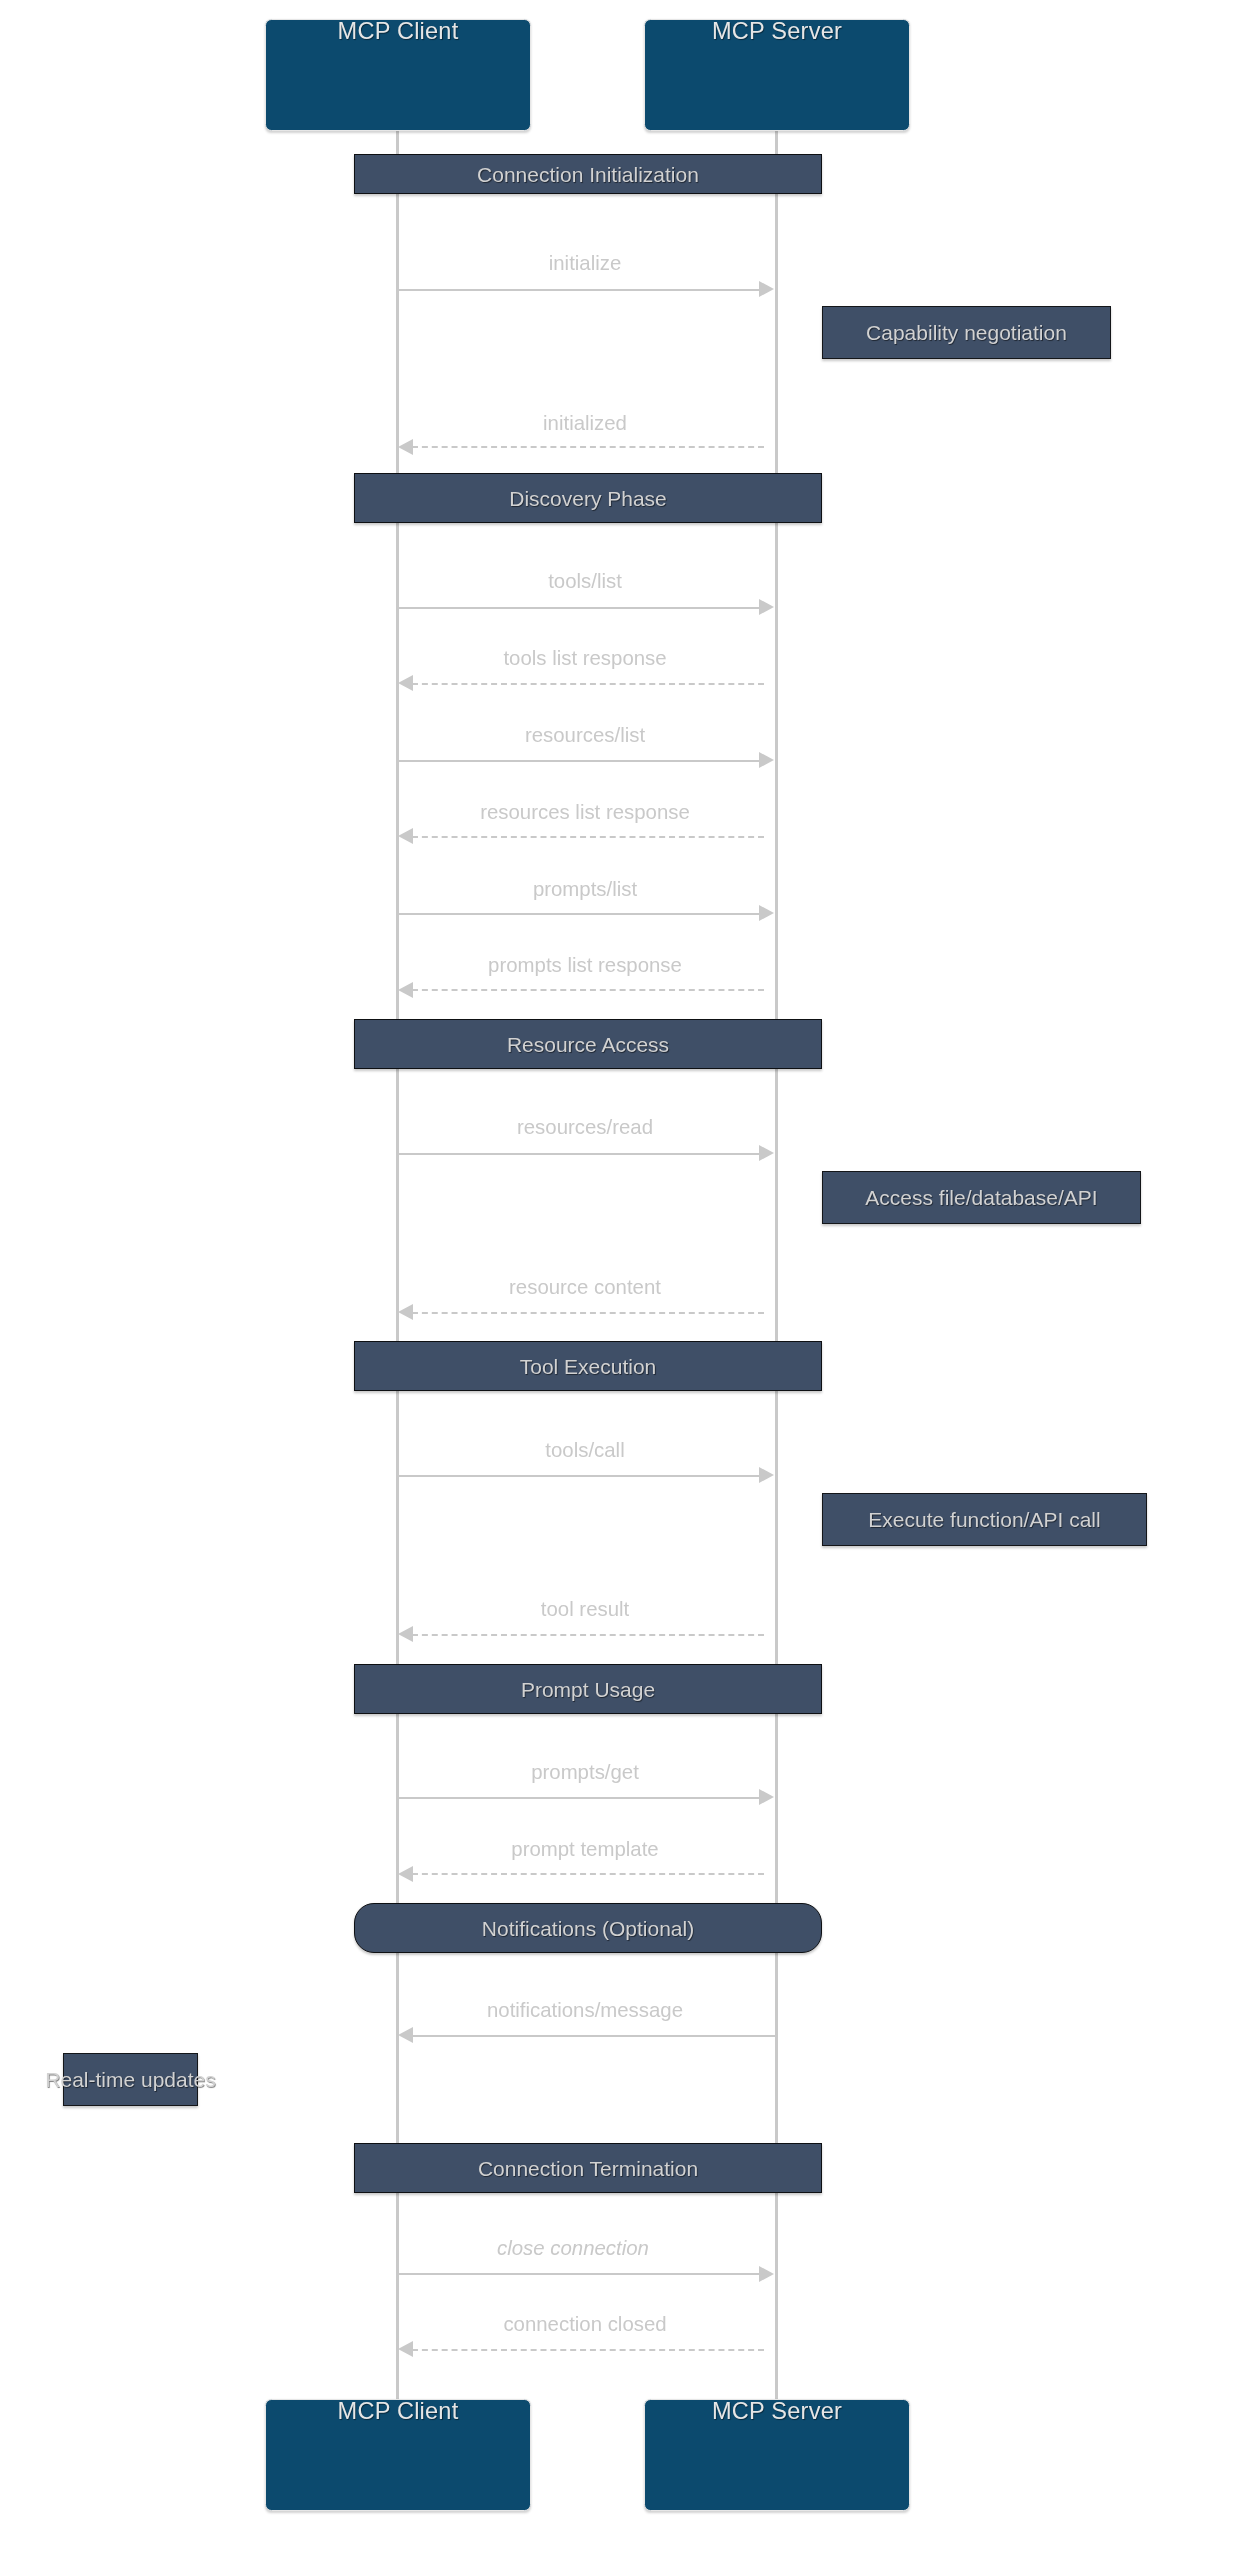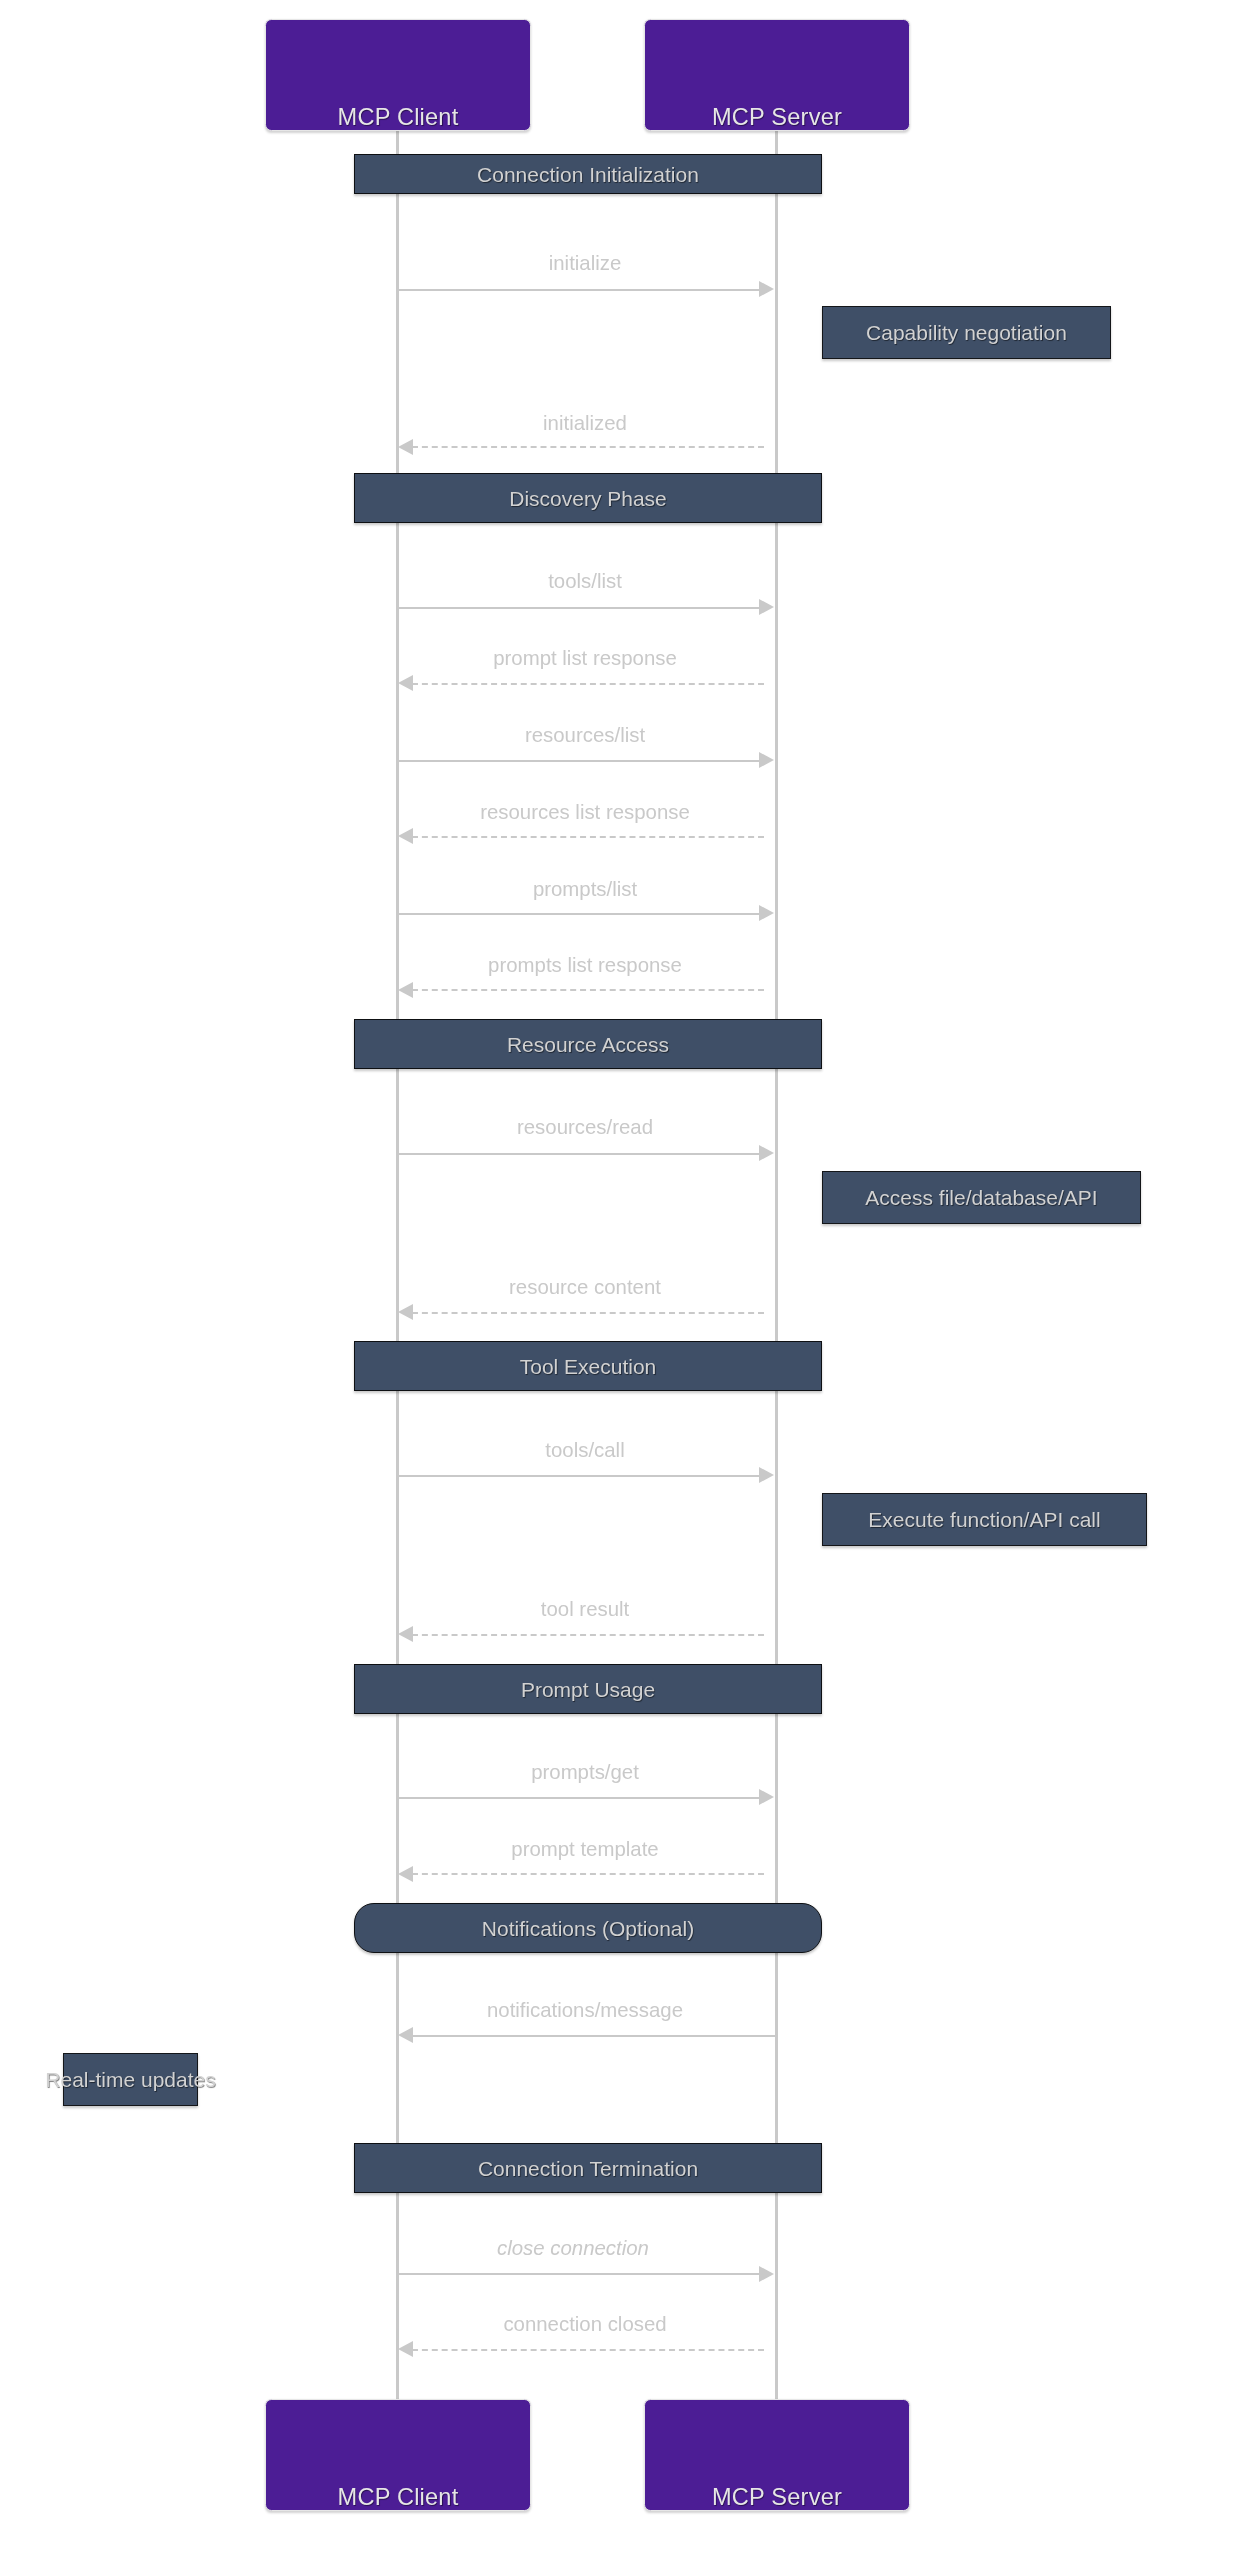--- a/index.html
+++ b/index.html
@@ -22,26 +22,26 @@
   
   .lifeline {
     position: absolute;
     width: 3.1px;
     background: #c9c9c9;
   }
 
   
   .actor {
     position: absolute;
-    background: #4c1d95;
+    background: #0c4a6e;
     border: 1.6px solid #e6e6e6;
     border-radius: 6.3px;
     box-sizing: border-box;
     display: flex;
-    align-items: flex-end;
+    align-items: flex-start;
     justify-content: center;
     box-shadow: 0 1.6px 2.4px rgba(0,0,0,0.18);
   }
   .actor-label {
     color: #e6e6e6;
     font-size: 23.6px;
     line-height: 1;
     text-shadow: 0.8px 0.8px 0.8px rgba(0,0,0,0.45);
     letter-spacing: 0.2px;
   }
@@ -147,21 +147,21 @@
   <div class="arrow-head left" style="left:398px; top:439px;"></div>
 
   <div class="section" style="left:354px; top:473px; width:468px; height:50px;">
     <span class="section-label">Discovery Phase</span>
   </div>
 
   <div class="msg-label" style="left:585px; top:571px;">tools/list</div>
   <div class="msg-line" style="left:398px; top:607px; width:366px;"></div>
   <div class="arrow-head right" style="left:759px; top:599px;"></div>
 
-  <div class="msg-label" style="left:585px; top:648px;">prompt list response</div>
+  <div class="msg-label" style="left:585px; top:648px;">tools list response</div>
   <div class="msg-line dashed" style="left:412px; top:683px; width:352px;"></div>
   <div class="arrow-head left" style="left:398px; top:675px;"></div>
 
   <div class="msg-label" style="left:585px; top:725px;">resources/list</div>
   <div class="msg-line" style="left:398px; top:760px; width:366px;"></div>
   <div class="arrow-head right" style="left:759px; top:752px;"></div>
 
   <div class="msg-label" style="left:585px; top:802px;">resources list response</div>
   <div class="msg-line dashed" style="left:412px; top:836px; width:352px;"></div>
   <div class="arrow-head left" style="left:398px; top:828px;"></div>

